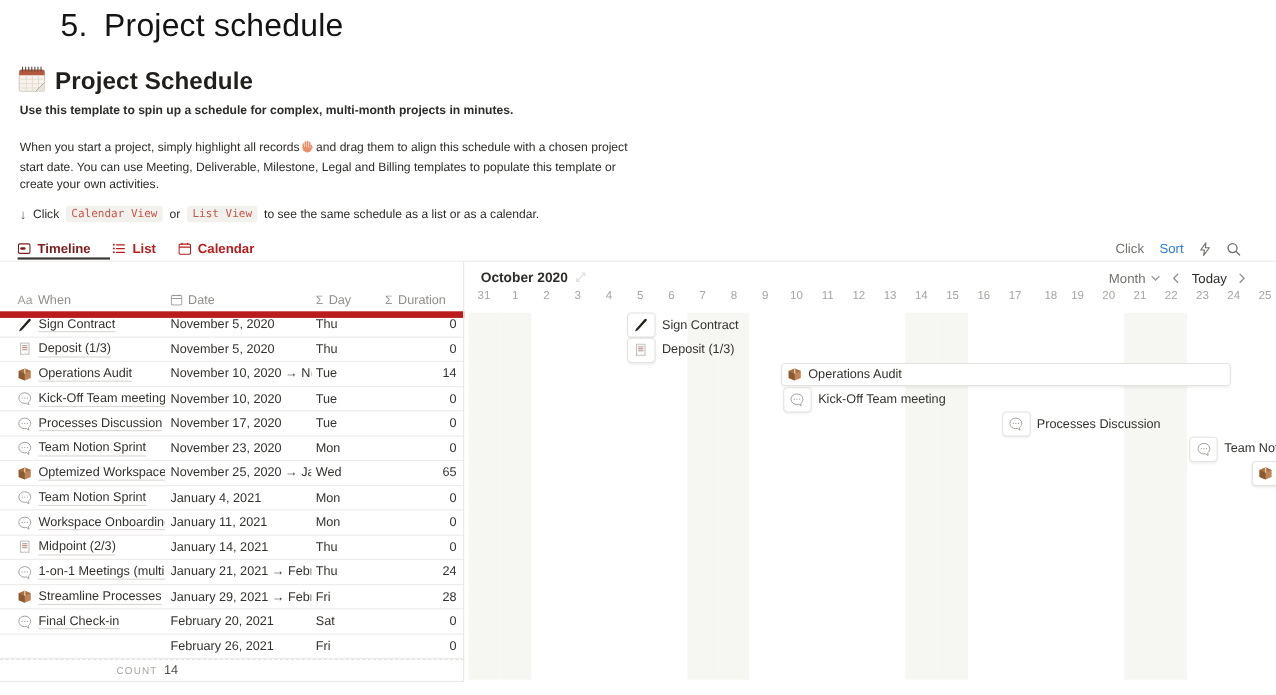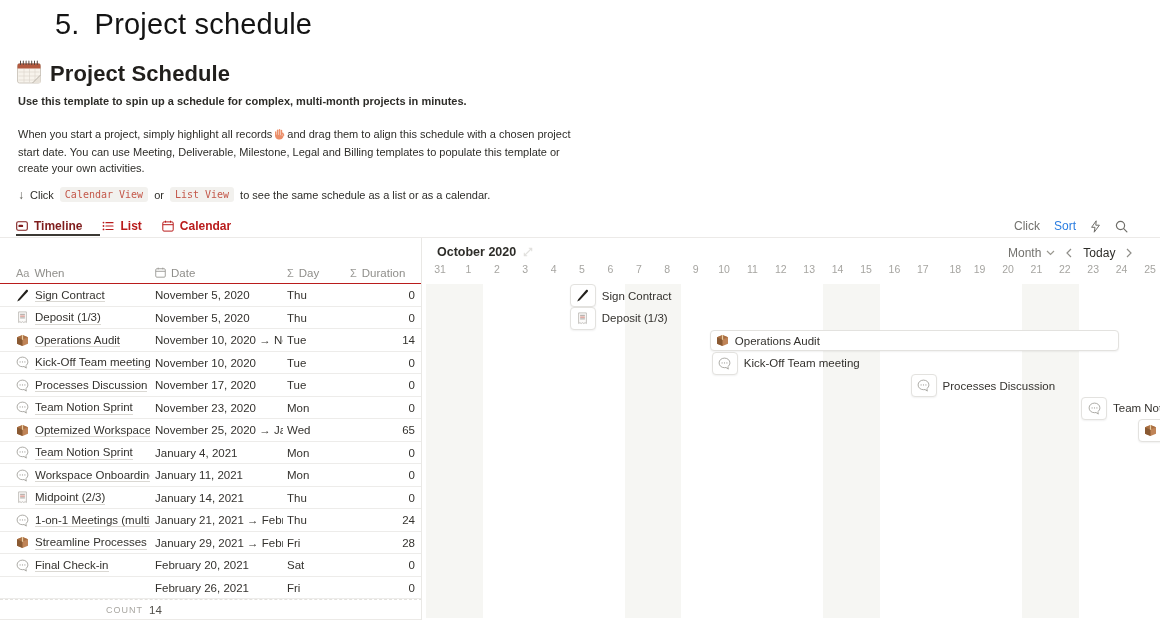--- a/index.html
+++ b/index.html
@@ -46,21 +46,21 @@
   .chip{width:24px;height:21px;background:#fff;border:1px solid #e3e2df;border-radius:4px;
         box-shadow:0 1px 2px rgba(15,15,15,.06);display:flex;align-items:center;justify-content:center;flex:none;}
   .tl-label{font-size:11.5px;color:#34322e;white-space:nowrap;}
   .tl-bar{position:absolute;height:21px;background:#fff;border:1px solid #e3e2df;border-radius:4px;
           box-shadow:0 1px 2px rgba(15,15,15,.06);display:flex;align-items:center;gap:6px;padding-left:5px;
           overflow:hidden;box-sizing:border-box;}
 
   
   .table{position:absolute;left:0;top:238px;width:422px;height:382px;background:#fff;}
   .vline{position:absolute;left:421px;top:238px;width:1px;height:382px;background:#e9e8e5;}
-  .thead{position:absolute;left:0;top:24px;width:422px;height:21px;border-bottom:1px solid #b91c1c;}
+  .thead{position:absolute;left:0;top:24px;width:422px;height:21px;border-bottom:6px solid #b91c1c;}
   .hcell{position:absolute;top:0;height:21px;display:flex;gap:5px;align-items:center;font-size:11.5px;color:#8f8e8a;}
   .hglyph{font-size:11px;color:#9b9a96;}
   .rows{position:absolute;left:0;top:46px;width:422px;}
   .row{position:relative;height:22.5px;border-bottom:1px solid #edecea;box-sizing:border-box;}
   .cell{position:absolute;top:0;height:22.5px;display:flex;align-items:center;font-size:11.5px;color:#34322e;overflow:hidden;white-space:nowrap;}
   .c-name{left:16px;width:134px;gap:6px;}
   .c-name .ic{flex:none;display:flex;}
   .nm{border-bottom:1px solid #dad8d3;padding-bottom:.5px;}
   .c-date{left:155px;width:128px;}
   .c-day{left:287px;width:55px;}

